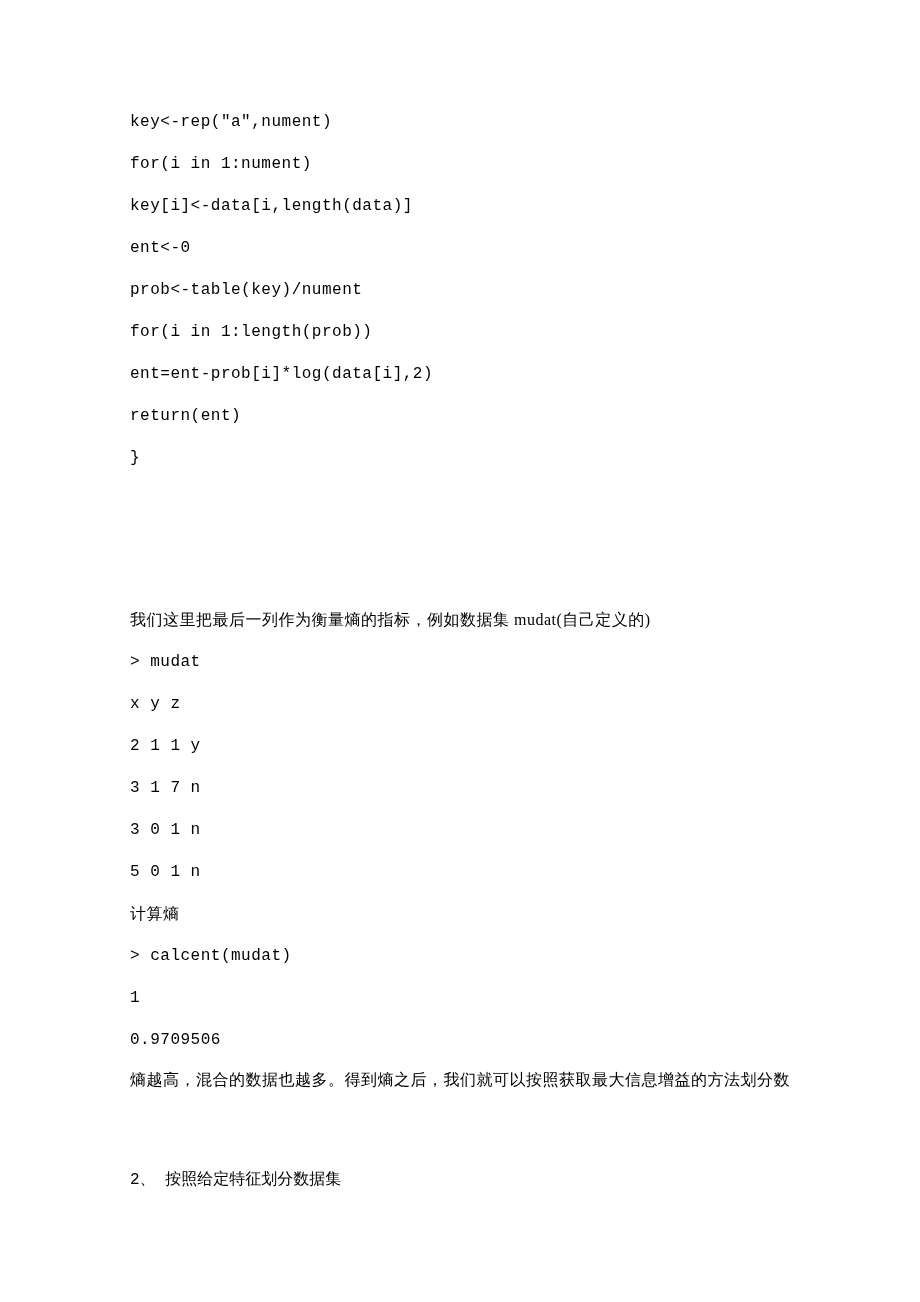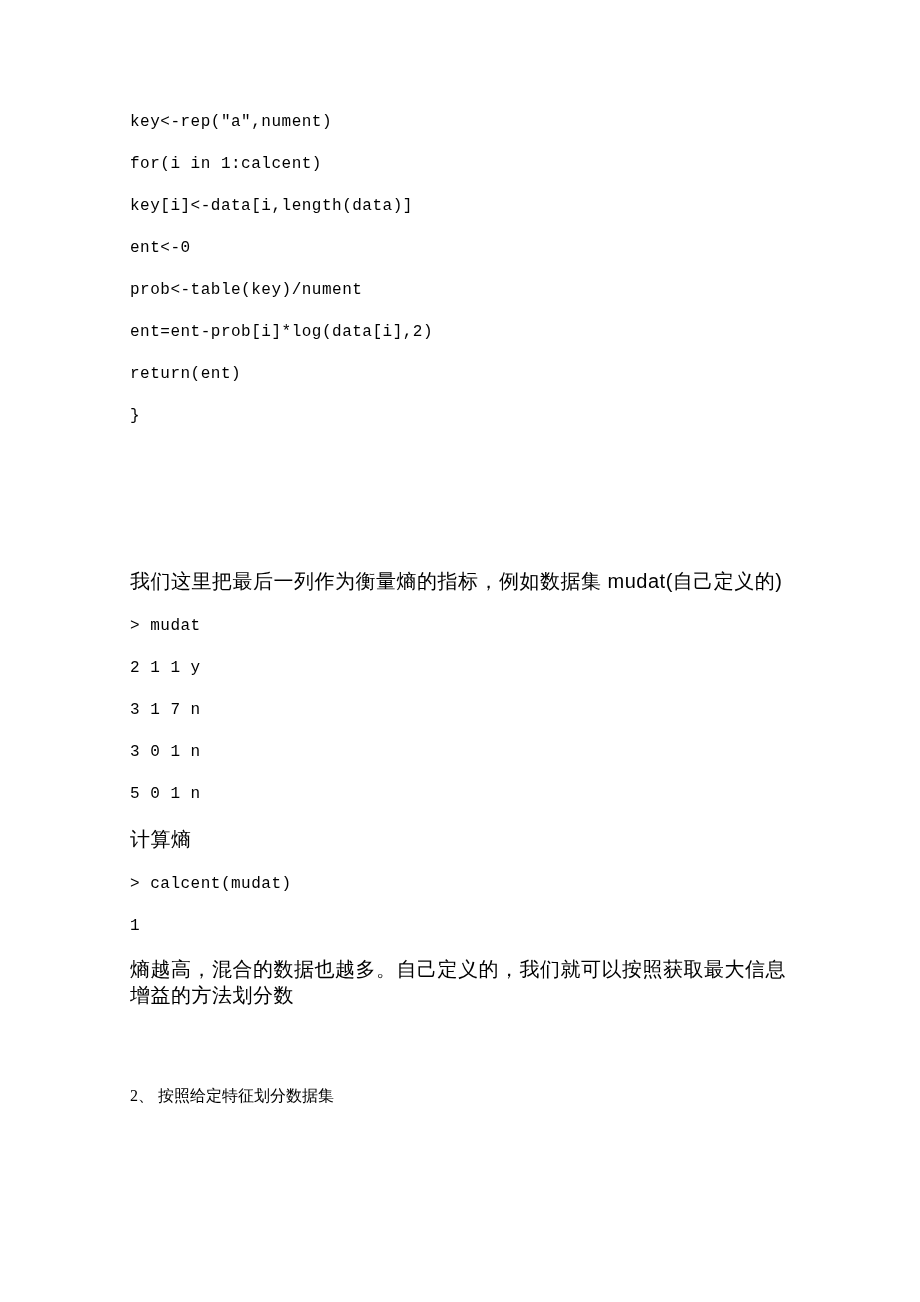--- a/index.html
+++ b/index.html
@@ -16,75 +16,78 @@
     box-sizing: border-box;
   }
   .code-line {
     font-family: "Courier New", "SimSun", monospace;
     font-size: 16px;
     line-height: 1.5;
     margin-bottom: 18px;
     letter-spacing: 0.5px;
   }
   .text-line {
-    font-family: Liberation Sans, sans-serif;
-    font-size: 20px;
+    font-family: Liberation Serif, serif;
+    font-size: 16px;
     line-height: 1.5;
     margin-bottom: 18px;
     letter-spacing: 0.5px;
   }
   .tight {
     line-height: 1.3;
     margin-bottom: 4px;
   }
   .para {
     margin-bottom: 18px;
   }
   .gap-large {
     height: 120px;
   }
   .gap-medium {
     height: 60px;
   }
   .section-title {
-    font-family: Liberation Serif, serif;
+    font-family: Liberation Mono, monospace;
     font-size: 16px;
     margin-bottom: 18px;
   }
 </style>
 </head>
 <body>
 
 <div class="page">
 
   <div class="code-line">key&lt;-rep("a",nument)</div>
-  <div class="code-line">for(i in 1:calcent)</div>
+  <div class="code-line">for(i in 1:nument)</div>
   <div class="code-line">key[i]&lt;-data[i,length(data)]</div>
   <div class="code-line">ent&lt;-0</div>
   <div class="code-line">prob&lt;-table(key)/nument</div>
+  <div class="code-line">for(i in 1:length(prob))</div>
   <div class="code-line">ent=ent-prob[i]*log(data[i],2)</div>
   <div class="code-line">return(ent)</div>
   <div class="code-line">}</div>
 
   <div class="gap-large"></div>
 
   <div class="text-line">我们这里把最后一列作为衡量熵的指标，例如数据集 mudat(自己定义的)</div>
 
   <div class="code-line">&gt; mudat</div>
+  <div class="code-line">x y z</div>
   <div class="code-line">2 1 1 y</div>
   <div class="code-line">3 1 7 n</div>
   <div class="code-line">3 0 1 n</div>
   <div class="code-line">5 0 1 n</div>
 
   <div class="text-line">计算熵</div>
 
   <div class="code-line">&gt; calcent(mudat)</div>
   <div class="code-line">1</div>
+  <div class="code-line">0.9709506</div>
 
   <div class="para">
-    <div class="text-line tight">熵越高，混合的数据也越多。自己定义的，我们就可以按照获取最大信息增益的方法划分数</div>
+    <div class="text-line tight">熵越高，混合的数据也越多。得到熵之后，我们就可以按照获取最大信息增益的方法划分数</div>
   </div>
 
   <div class="gap-medium"></div>
 
   <div class="section-title">2、 按照给定特征划分数据集</div>
 
 </div>
 
 </body></html>

